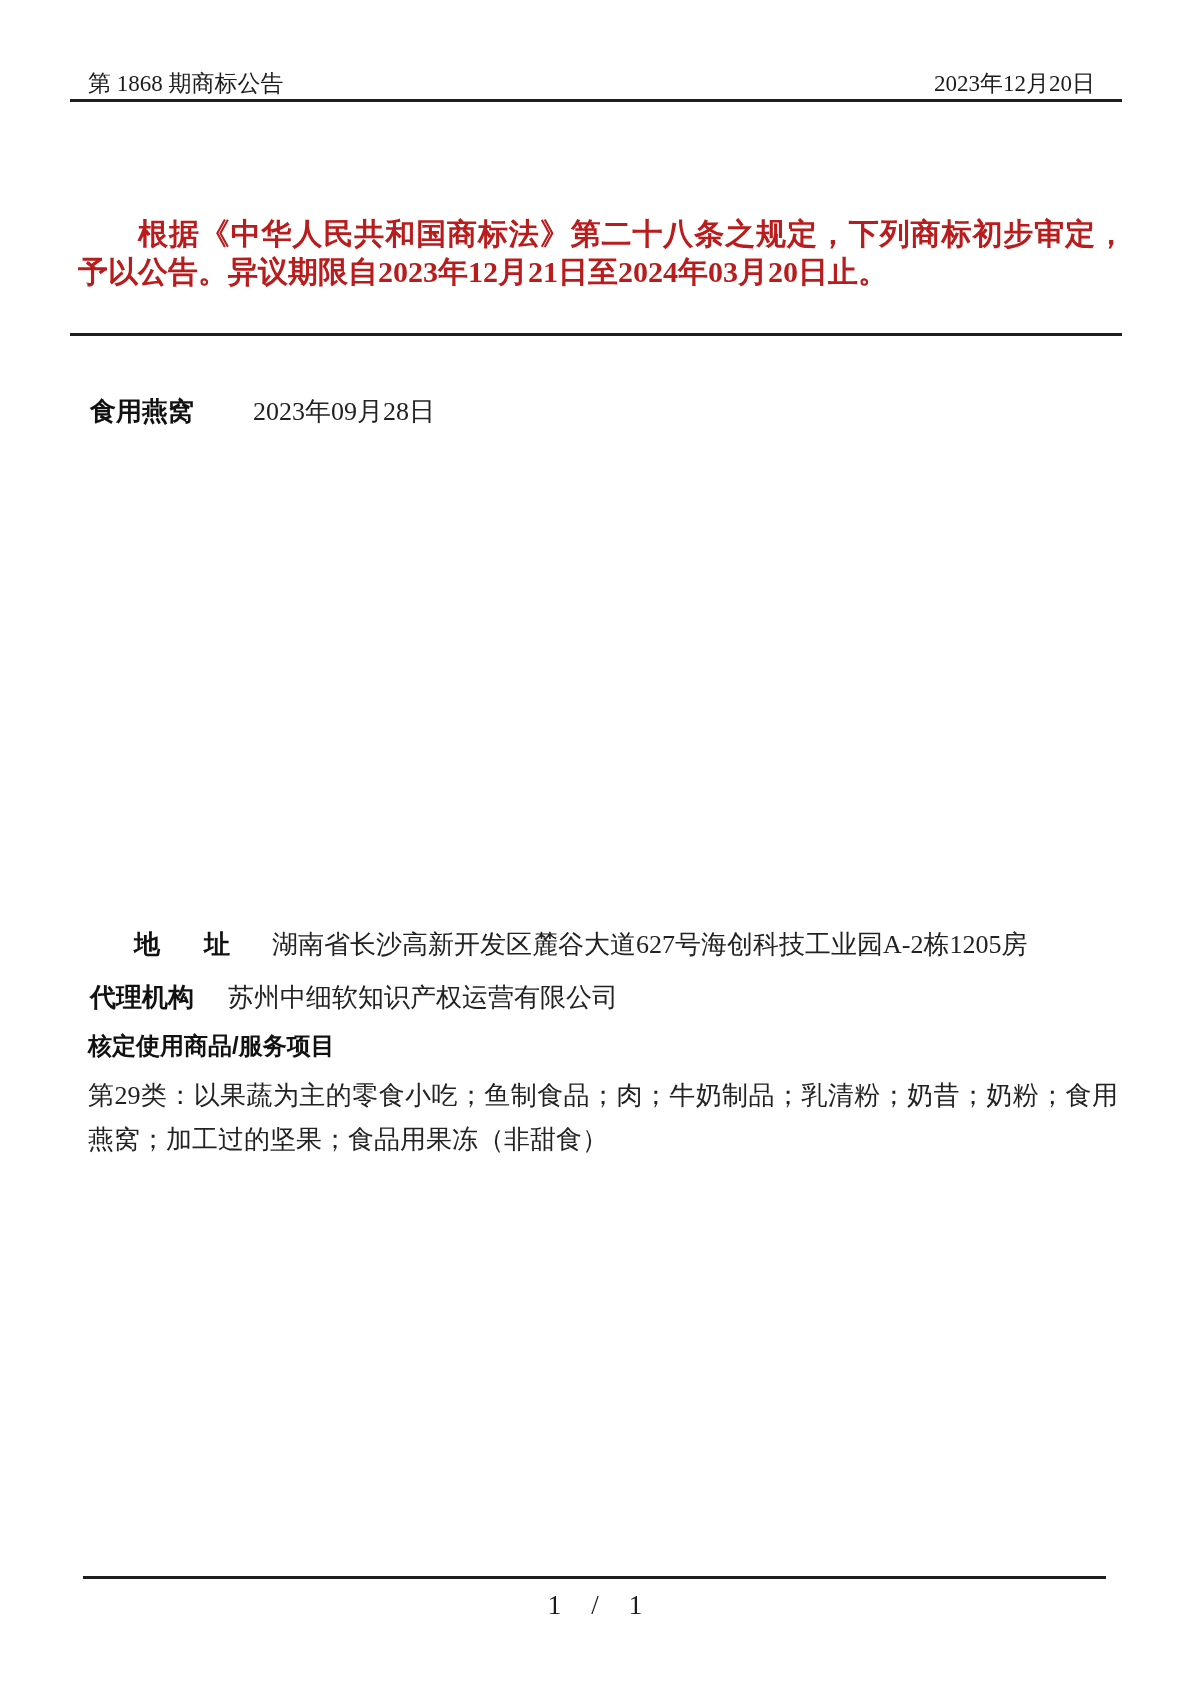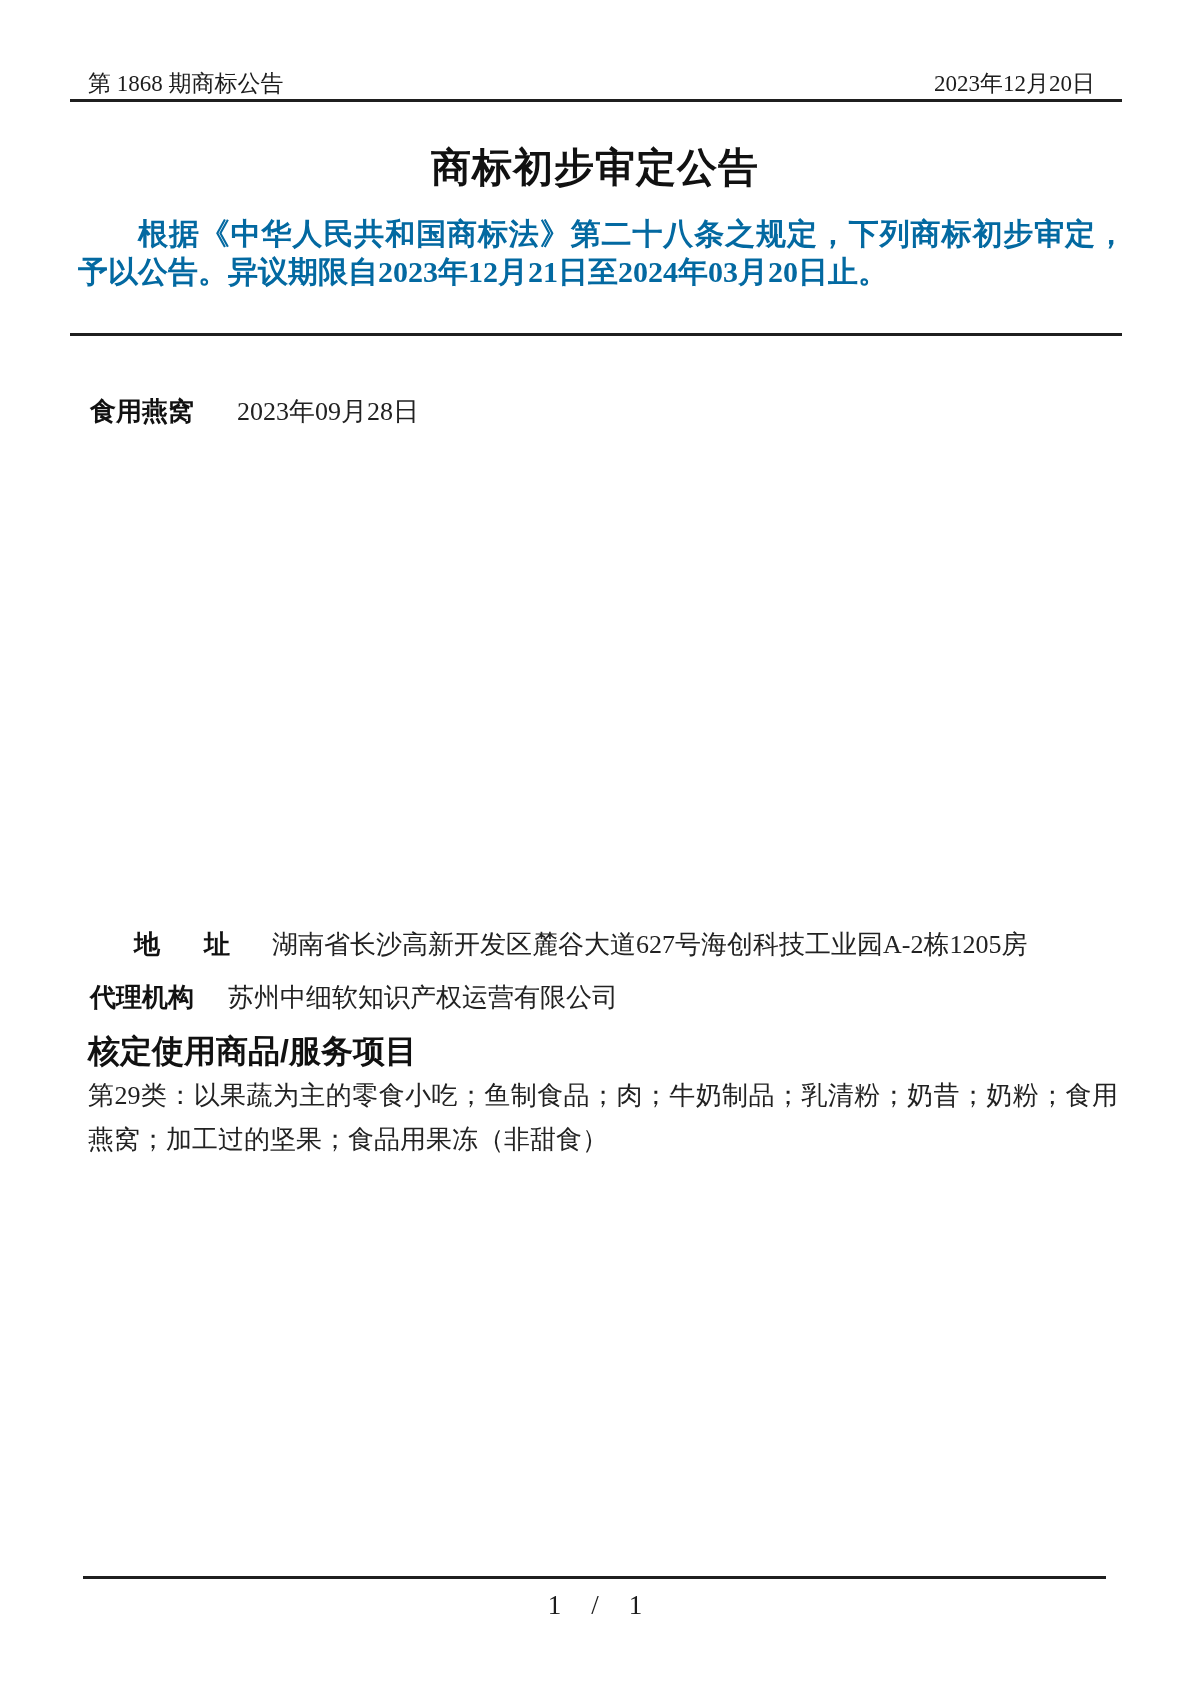--- a/index.html
+++ b/index.html
@@ -49,21 +49,21 @@
   }
 
   
   .intro {
     top: 215px; left: 78px; right: 64px;
     font-size: 30px;
     font-weight: bold;
     line-height: 38px;
     text-align: justify;
     text-indent: 60px;
-    color: #0369a1;
+    color: #b91c1c;
   }
 
   
   .row {
     left: 90px; right: 66px;
     font-size: 26px;
     line-height: 30px;
     white-space: nowrap;
   }
   .lbl {
@@ -74,21 +74,21 @@
     text-align: justify;
     text-align-last: justify;
     color: #111;
     vertical-align: baseline;
   }
   .val {
     margin-left: 42px;
     font-family: "Liberation Serif", "DejaVu Serif", serif;
     color: #222;
   }
-  .val-date { margin-left: 51px; }
+  .val-date { margin-left: 67px; }
   .num-prefix, .num-suffix {
     font-family: "Liberation Sans", "DejaVu Sans", sans-serif;
     font-weight: bold;
     color: #111;
   }
   .num-prefix { margin-left: 5px; }
   .num-value  { margin-left: 36px; font-family: "Liberation Serif", "DejaVu Serif", serif; color: #222; }
   .num-suffix { margin-left: 31px; }
 
   .row-number   { top: 346px; }
@@ -114,21 +114,21 @@
     font-weight: 400;
     color: #161616;
     letter-spacing: 0.5px;
   }
 
   
   .goods-heading {
     top: 1030px; left: 88px; right: 66px;
     font-family: "Liberation Sans", "DejaVu Sans", sans-serif;
     font-weight: bold;
-    font-size: 32px;
+    font-size: 24px;
     color: #111;
   }
   .goods-desc {
     top: 1074px; left: 88px; right: 72px;
     font-size: 26px;
     line-height: 44px;
     text-align: justify;
     color: #222;
   }
 
@@ -147,21 +147,20 @@
 <body>
 
 <div class="page">
 
   <div class="abs header-row">
     <span>第 1868 期商标公告</span>
     <span>2023年12月20日</span>
   </div>
   <div class="abs rule rule-header"></div>
 
-  <div class="abs doc-title">商标初步审定公告</div>
 
   <div class="abs intro">根据《中华人民共和国商标法》第二十八条之规定，下列商标初步审定，予以公告。异议期限自2023年12月21日至2024年03月20日止。</div>
 
   <div class="abs rule rule-mid"></div>
 
 
   <div class="abs row row-date">
     <span class="lbl">食用燕窝</span><span class="val val-date">2023年09月28日</span>
   </div>
 

